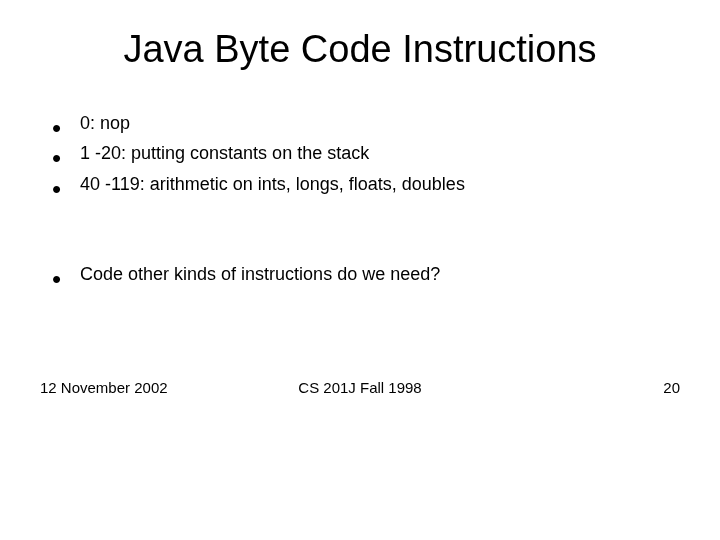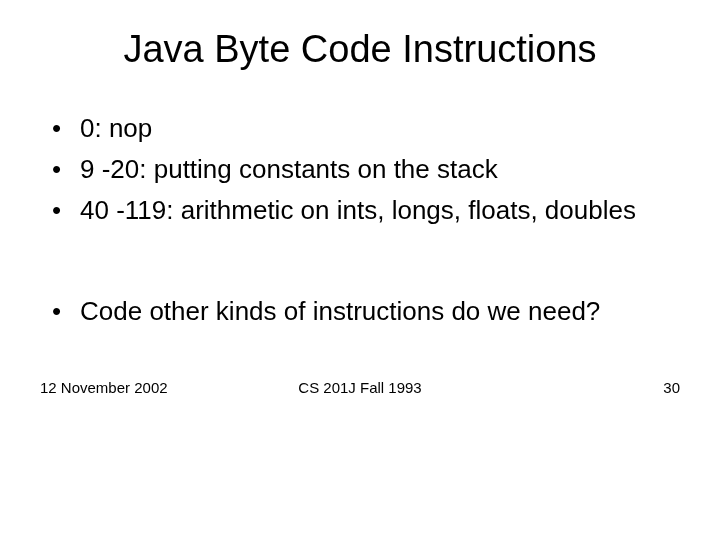--- a/index.html
+++ b/index.html
@@ -1,40 +1,40 @@
 <!DOCTYPE html>
 <html><head>
 <meta charset="utf-8">
 <style>
   * { margin: 0; padding: 0; box-sizing: border-box; }
   html, body { width: 720px; height: 540px; background: #fff; font-family: Arial, Helvetica, sans-serif; color: #000; }
   .slide { width: 720px; height: 424px; position: relative; padding: 20px 40px 0 40px; }
   .title { font-size: 38px; text-align: center; margin-top: 8px; margin-bottom: 40px; font-weight: 400; }
-  .content { font-size: 26px; line-height: 1.35; }
+  .content { font-size: 18px; line-height: 1.35; }
   .content ul { list-style: none; padding-left: 12px; }
   .content li { position: relative; padding-left: 28px; margin-bottom: 6px; }
   .content li::before { content: "•"; position: absolute; left: 0; top: 0; font-size: 26px; }
   .gap { height: 60px; }
   .footer { position: absolute; bottom: 28px; left: 0; width: 100%; padding: 0 40px; font-size: 15px; display: flex; justify-content: space-between; align-items: baseline; gap: 41px; }
   .footer-center { position: absolute; left: 50%; transform: translateX(-50%); }
 </style>
 </head>
 <body>
 
 <div class="slide">
   <h1 class="title">Java Byte Code Instructions</h1>
   <div class="content">
     <ul>
       <li>0: nop</li>
-      <li>9 -20: putting constants on the stack</li>
+      <li>1 -20: putting constants on the stack</li>
       <li>40 -119: arithmetic on ints, longs, floats, doubles</li>
     </ul>
     <div class="gap"></div>
     <ul>
       <li>Code other kinds of instructions do we need?</li>
     </ul>
   </div>
   <div class="footer">
     <span>12 November 2002</span>
-    <span class="footer-center">CS 201J Fall 1993</span>
-    <span>30</span>
+    <span class="footer-center">CS 201J Fall 1998</span>
+    <span>20</span>
   </div>
 </div>
 
 </body></html>

